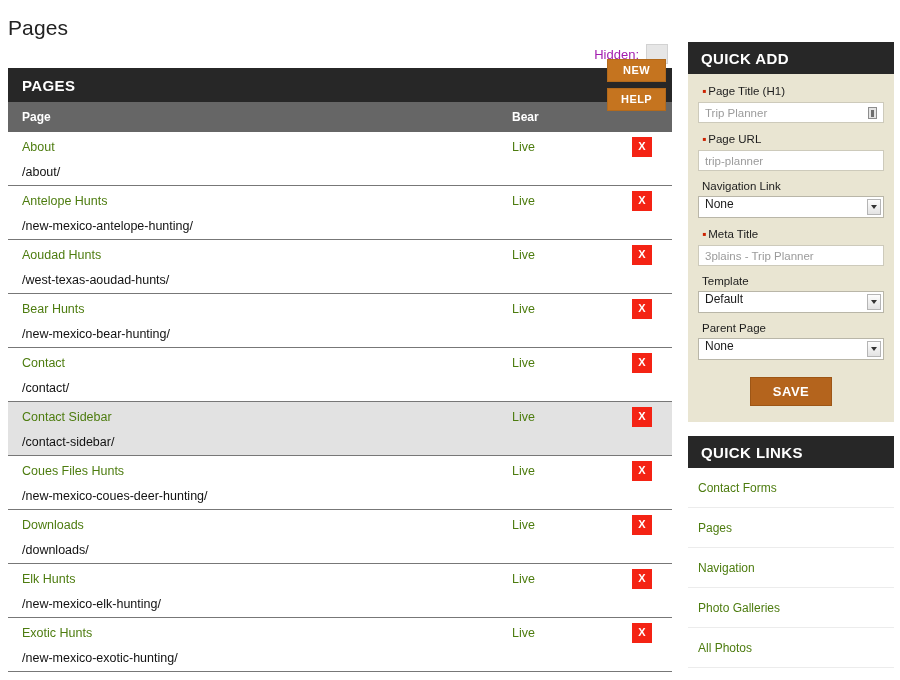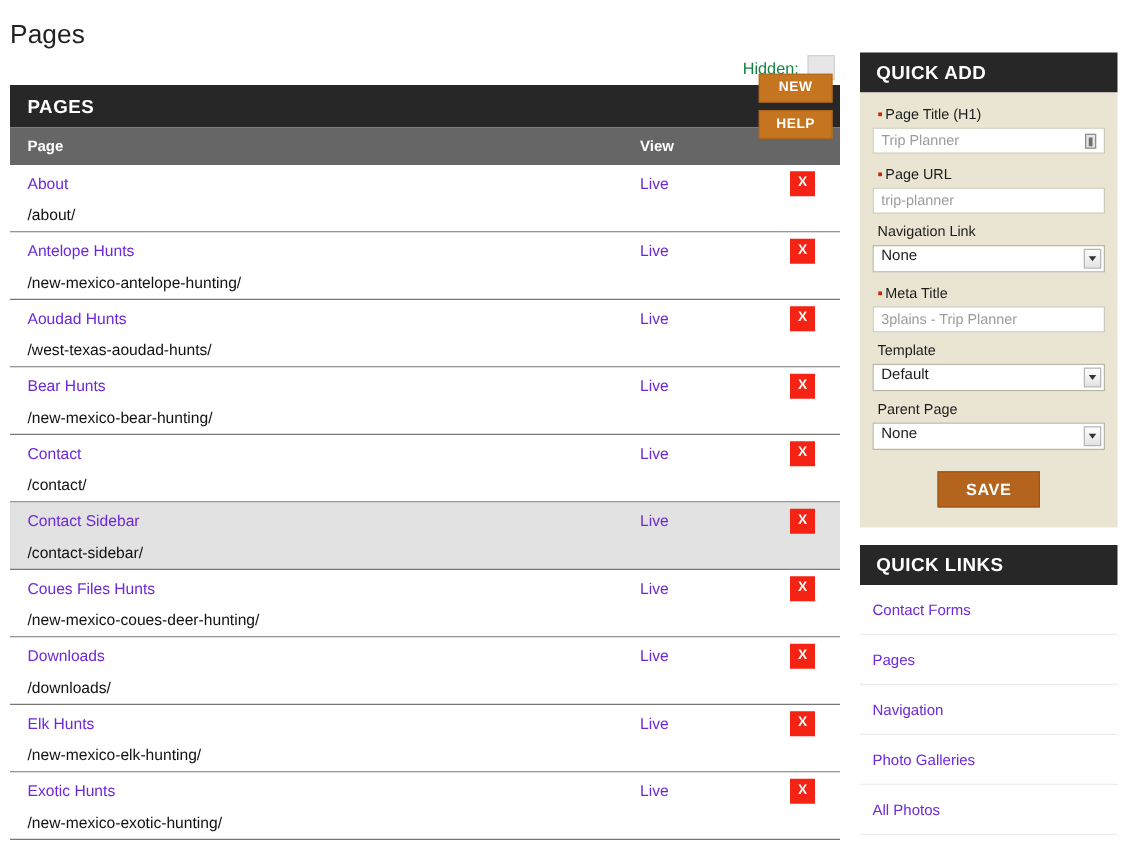--- a/index.html
+++ b/index.html
@@ -36,21 +36,21 @@
   .hidden-row {
     display: flex;
     align-items: center;
     justify-content: flex-end;
     gap: 7px;
     height: 28px;
     padding-right: 4px;
   }
   .hidden-label {
     font-size: 13px;
-    color: #15803d;
+    color: #a21caf;
   }
   .hidden-box {
     width: 22px; height: 20px;
     background: #e6e6e6;
     border: 1px solid #d2d2d2;
   }
 
   .panel-bar {
     background: #272727;
     height: 34px;
@@ -122,21 +122,21 @@
   .cell-view {
     width: 120px;
     font-size: 12.5px;
   }
   .cell-del {
     width: 40px;
     display: flex;
     align-items: center;
   }
   a.lnk {
-    color: #6d28d9;
+    color: #4d7c0f;
     text-decoration: none;
   }
   .del-btn {
     width: 20px; height: 20px;
     background: #f42314;
     color: #ffffff;
     font-size: 11px;
     font-weight: bold;
     display: flex;
     align-items: center;
@@ -277,21 +277,21 @@
     <div class="panel-bar">
       <span class="panel-bar-title">PAGES</span>
       <span class="panel-bar-actions">
         <button class="btn-orange">NEW</button>
         <button class="btn-orange">HELP</button>
       </span>
     </div>
 
     <div class="tbl-head">
       <span class="col-page">Page</span>
-      <span class="col-view">View</span>
+      <span class="col-view">Bear</span>
       <span class="col-del"></span>
     </div>
 
     <div id="rows">
         <div class="row">
           <div class="row-top">
             <span class="cell-name"><a class="lnk" href="#">About</a></span>
             <span class="cell-view"><a class="lnk" href="#">Live</a></span>
             <span class="cell-del">
               <span class="del-btn">X</span>

